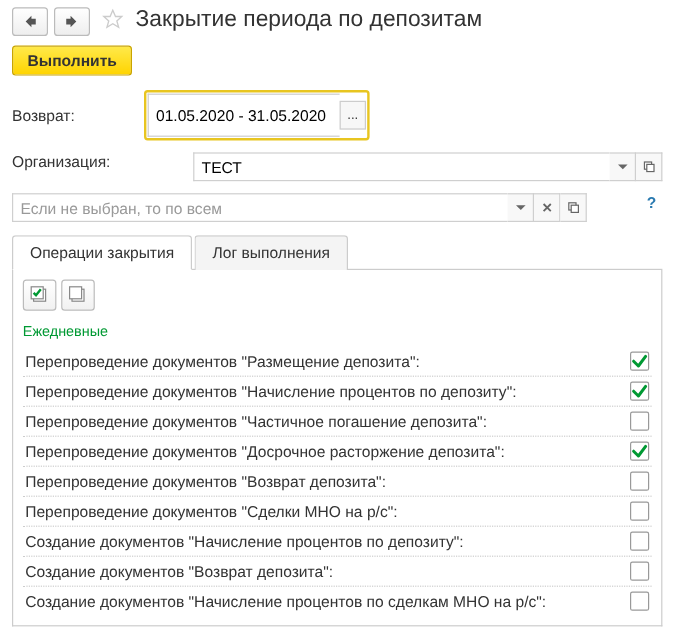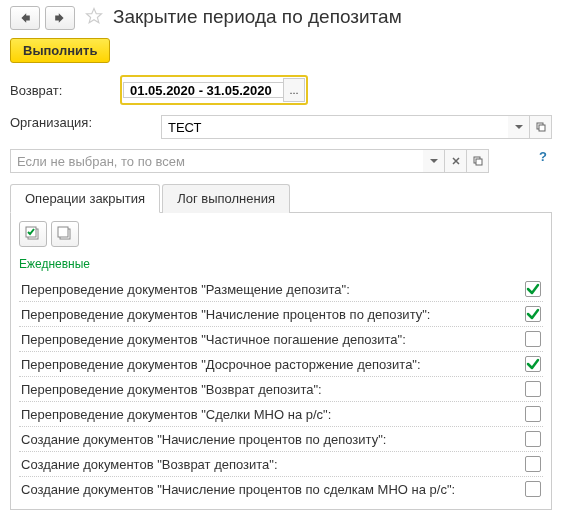--- a/index.html
+++ b/index.html
@@ -38,23 +38,23 @@
 
   .field-row { display: flex; align-items: center; margin-bottom: 10px; }
   .field-label { width: 110px; min-width: 110px; color: #333; }
 
   .period-wrap {
     display: flex; align-items: center;
     border: 2px solid #e8c520; border-radius: 3px;
     padding: 1px;
   }
   .period-input {
-    width: 160px; height: 16px;
+    width: 160px; height: 36px;
     border: 1px solid #ccc; border-right: none;
-    padding: 0 6px; font-family: inherit; font-size: 13px; font-weight: bold;
+    padding: 0 6px; font-family: inherit; font-size: 13px;
   }
   .period-btn {
     width: 22px; height: 24px;
     border: 1px solid #ccc; background: #f7f7f7;
     cursor: pointer; font-size: 11px; display: flex; align-items: center; justify-content: center;
   }
 
   .combo-row { display: flex; align-items: flex-start; margin-bottom: 10px; gap: 41px; }
   .combo-wrap { display: flex; flex: 1; }
   .combo-input {

